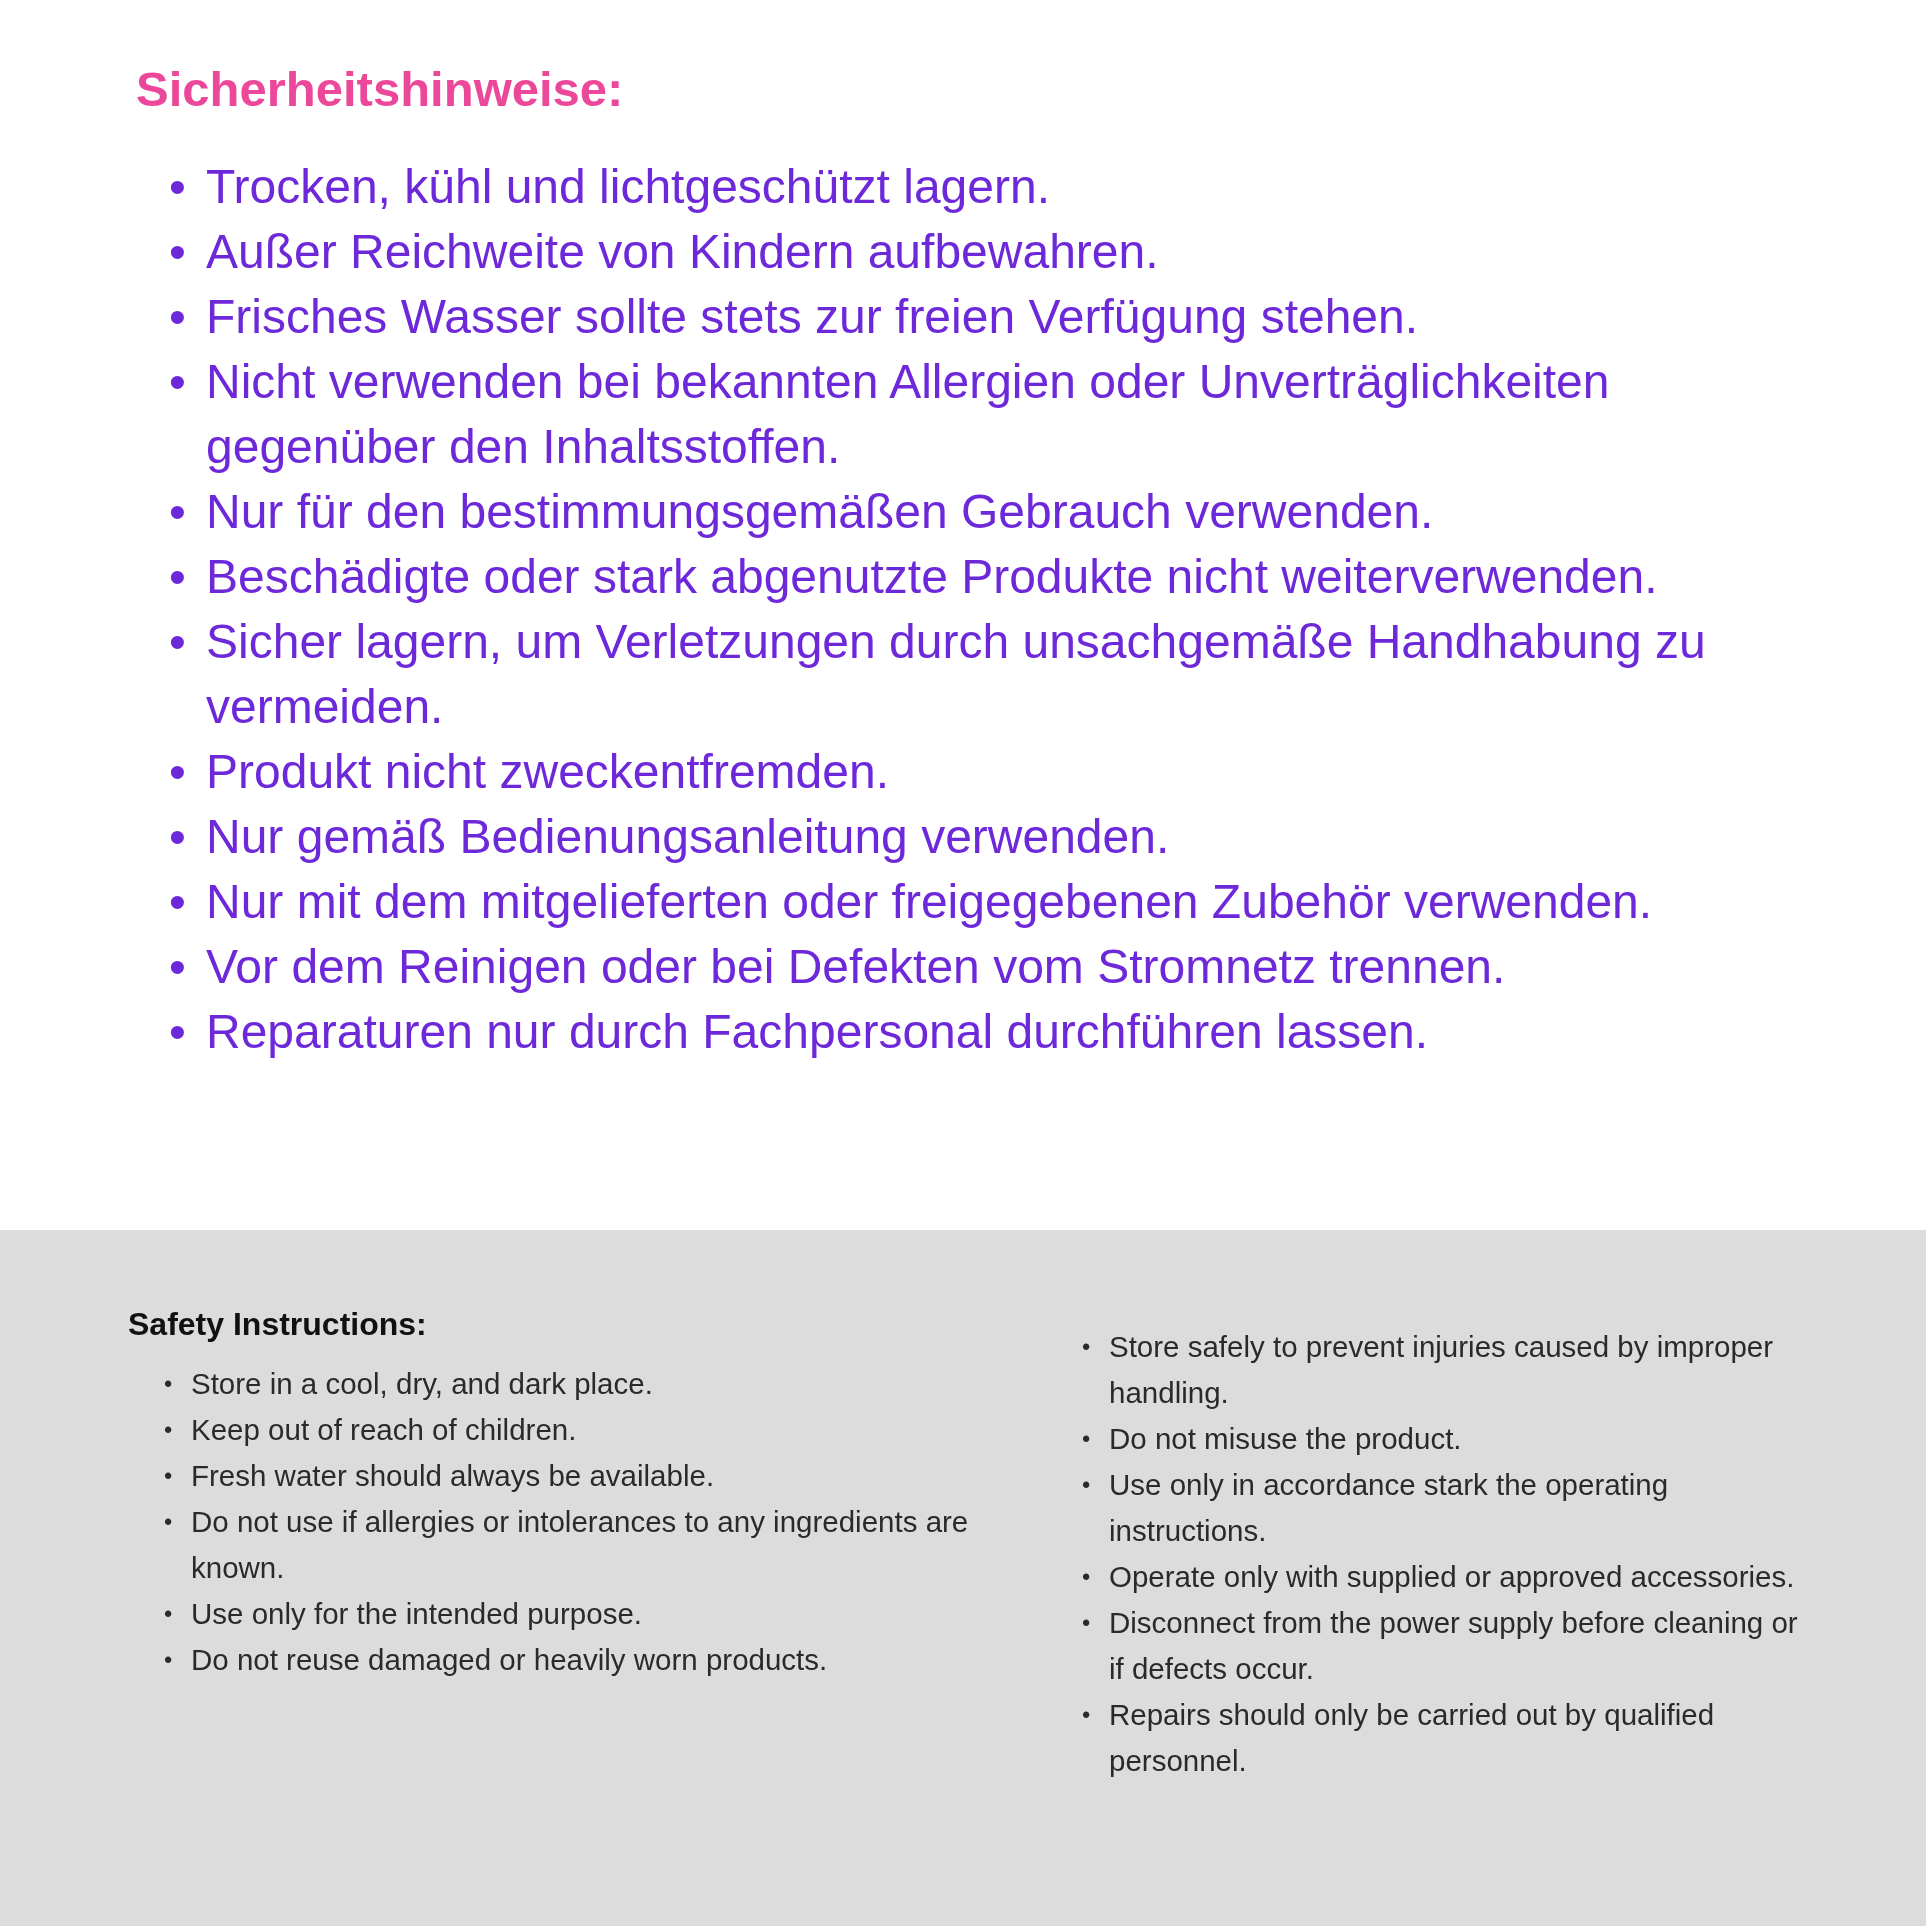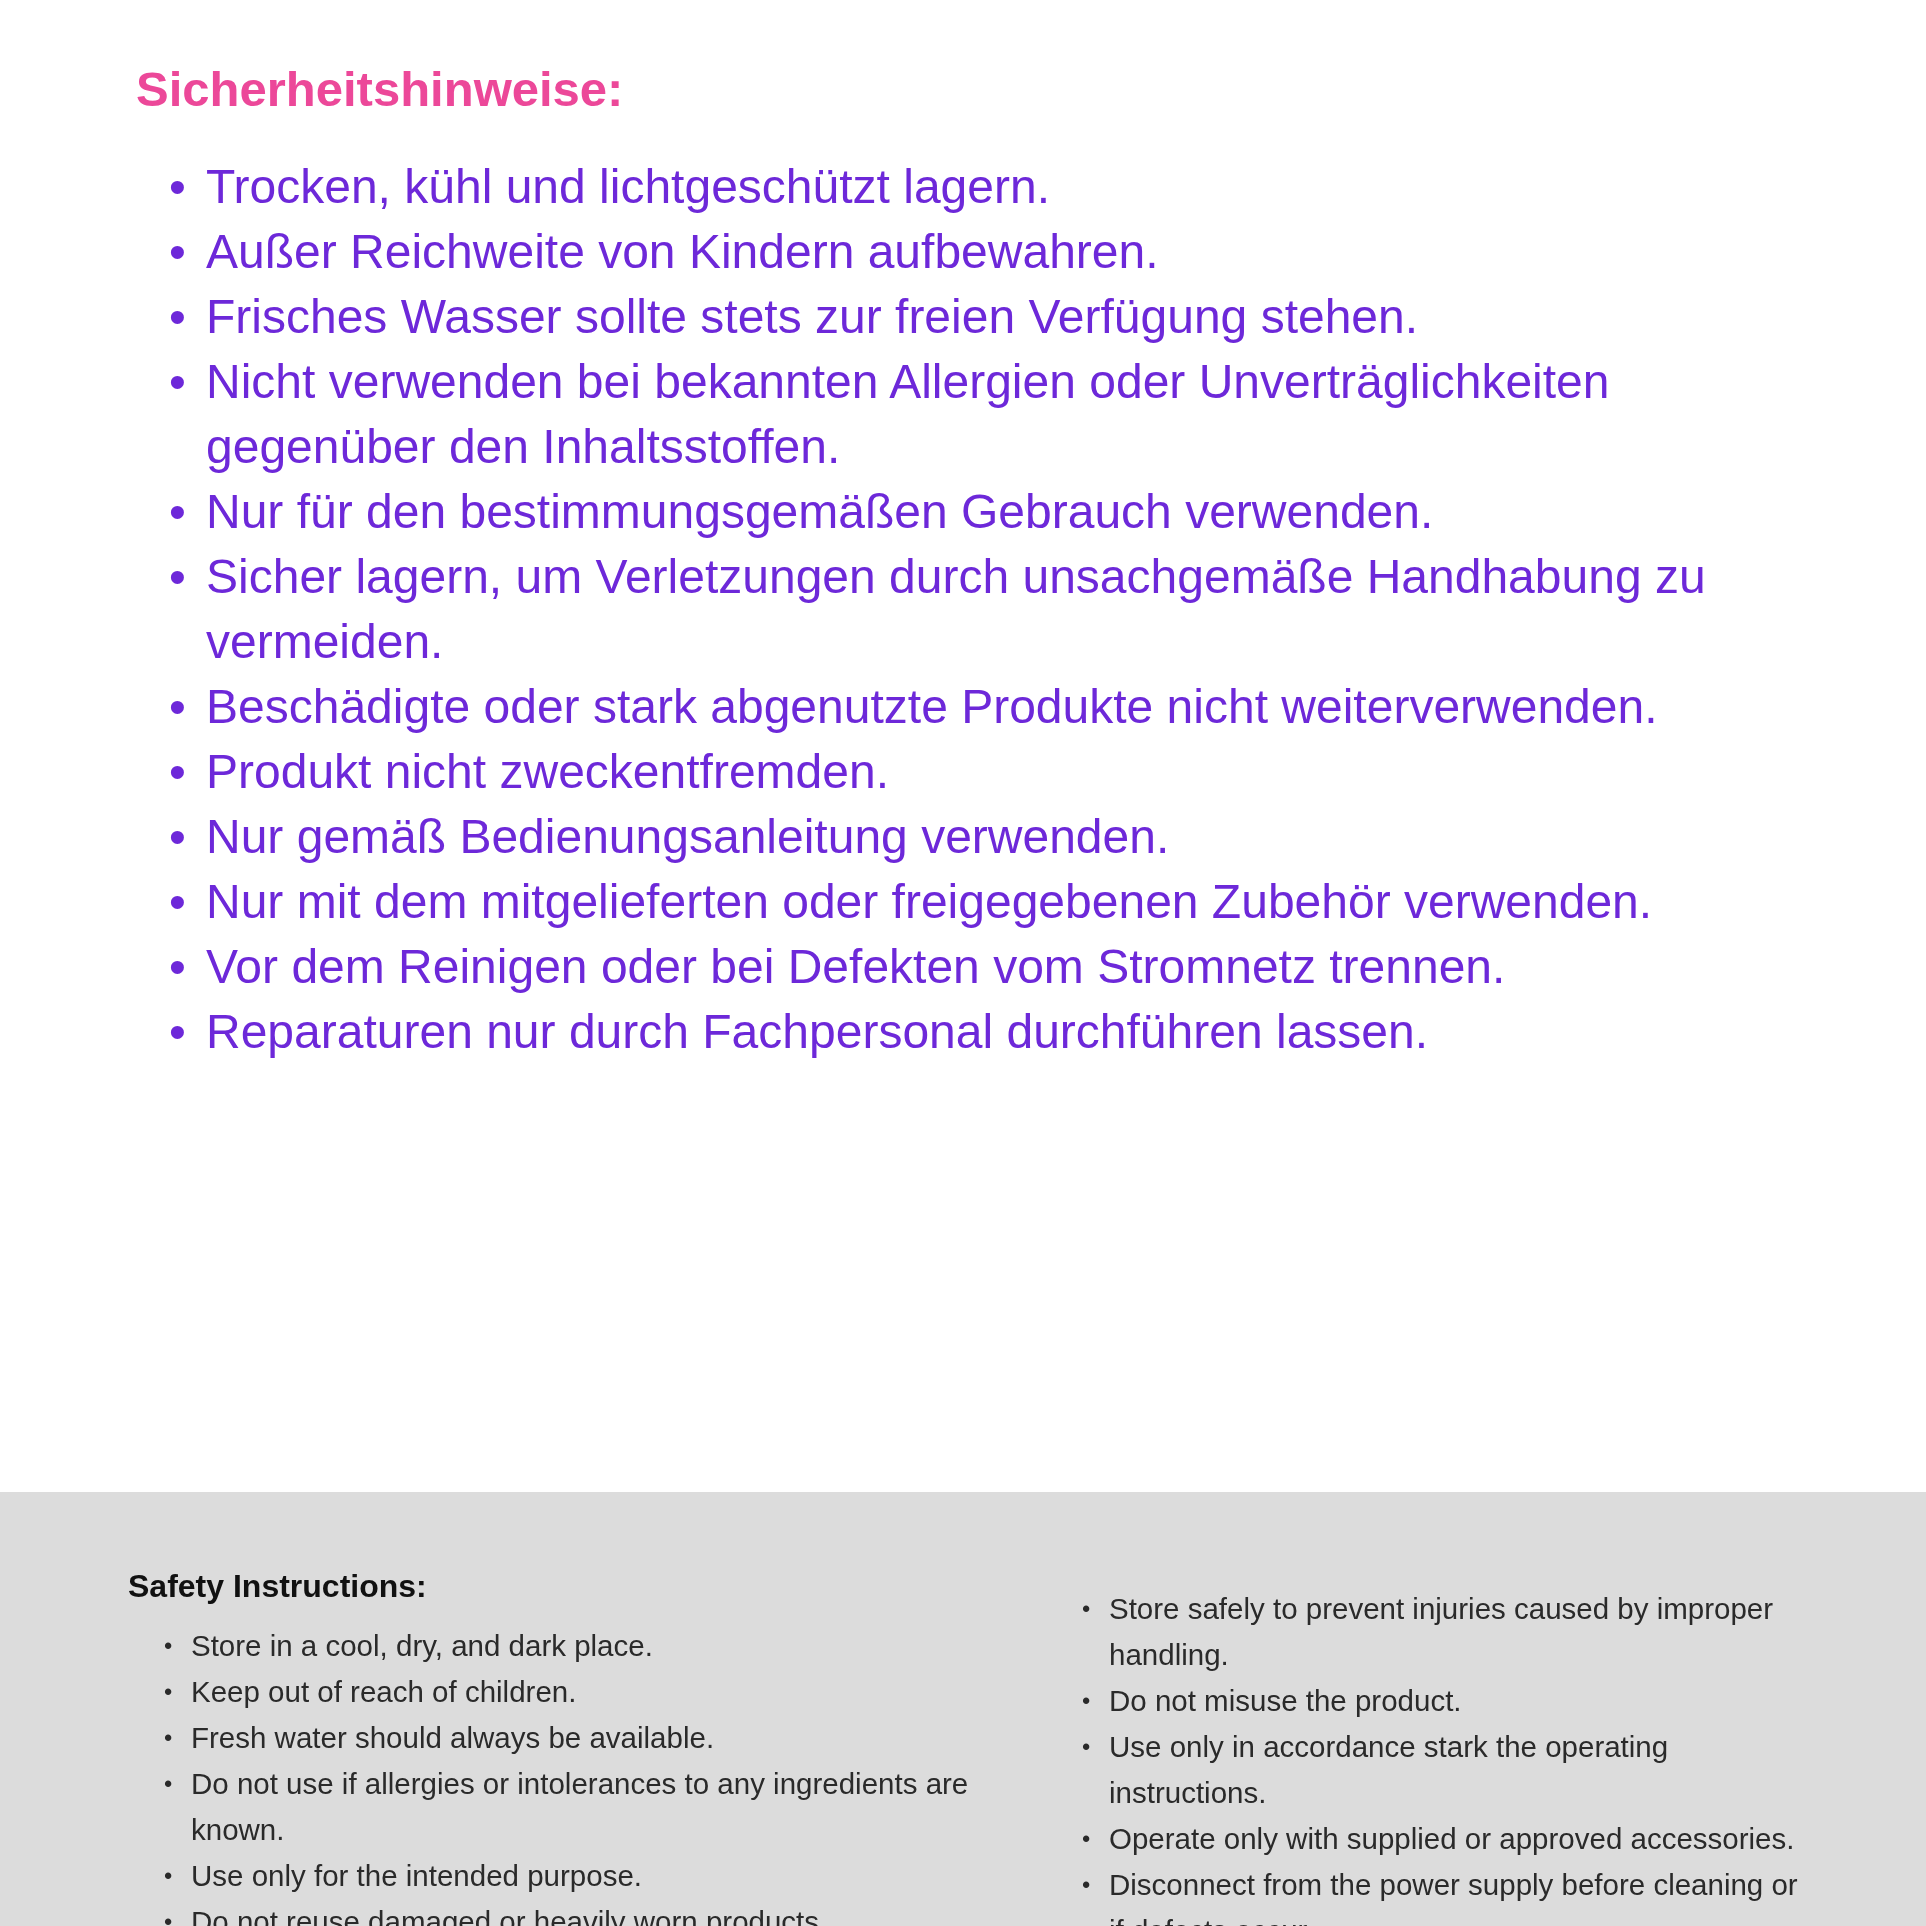--- a/index.html
+++ b/index.html
@@ -46,21 +46,21 @@
     left: 0;
     top: 0;
   }
 
   
   .english-section {
     position: absolute;
     left: 0;
     bottom: 0;
     width: 1926px;
-    height: 434px;
+    height: 696px;
     background: #dcdcdc;
     padding: 76px 90px 0 128px;
   }
   .english-columns {
     display: flex;
     align-items: flex-start;
   }
   .english-col-left {
     width: 899px;
     flex: 0 0 899px;
@@ -99,22 +99,22 @@
 <body>
 
 <div class="german-section">
   <h1 class="german-title">Sicherheitshinweise:</h1>
   <ul class="german-list">
       <li>Trocken, kühl und lichtgeschützt lagern.</li>
       <li>Außer Reichweite von Kindern aufbewahren.</li>
       <li>Frisches Wasser sollte stets zur freien Verfügung stehen.</li>
       <li>Nicht verwenden bei bekannten Allergien oder Unverträglichkeiten gegenüber den Inhaltsstoffen.</li>
       <li>Nur für den bestimmungsgemäßen Gebrauch verwenden.</li>
+      <li>Beschädigte oder stark abgenutzte Produkte nicht weiterverwenden.</li>
       <li>Sicher lagern, um Verletzungen durch unsachgemäße Handhabung zu vermeiden.</li>
-      <li>Beschädigte oder stark abgenutzte Produkte nicht weiterverwenden.</li>
       <li>Produkt nicht zweckentfremden.</li>
       <li>Nur gemäß Bedienungsanleitung verwenden.</li>
       <li>Nur mit dem mitgelieferten oder freigegebenen Zubehör verwenden.</li>
       <li>Vor dem Reinigen oder bei Defekten vom Stromnetz trennen.</li>
       <li>Reparaturen nur durch Fachpersonal durchführen lassen.</li>
     </ul>
 </div>
 
 <div class="english-section">
   <div class="english-columns">

